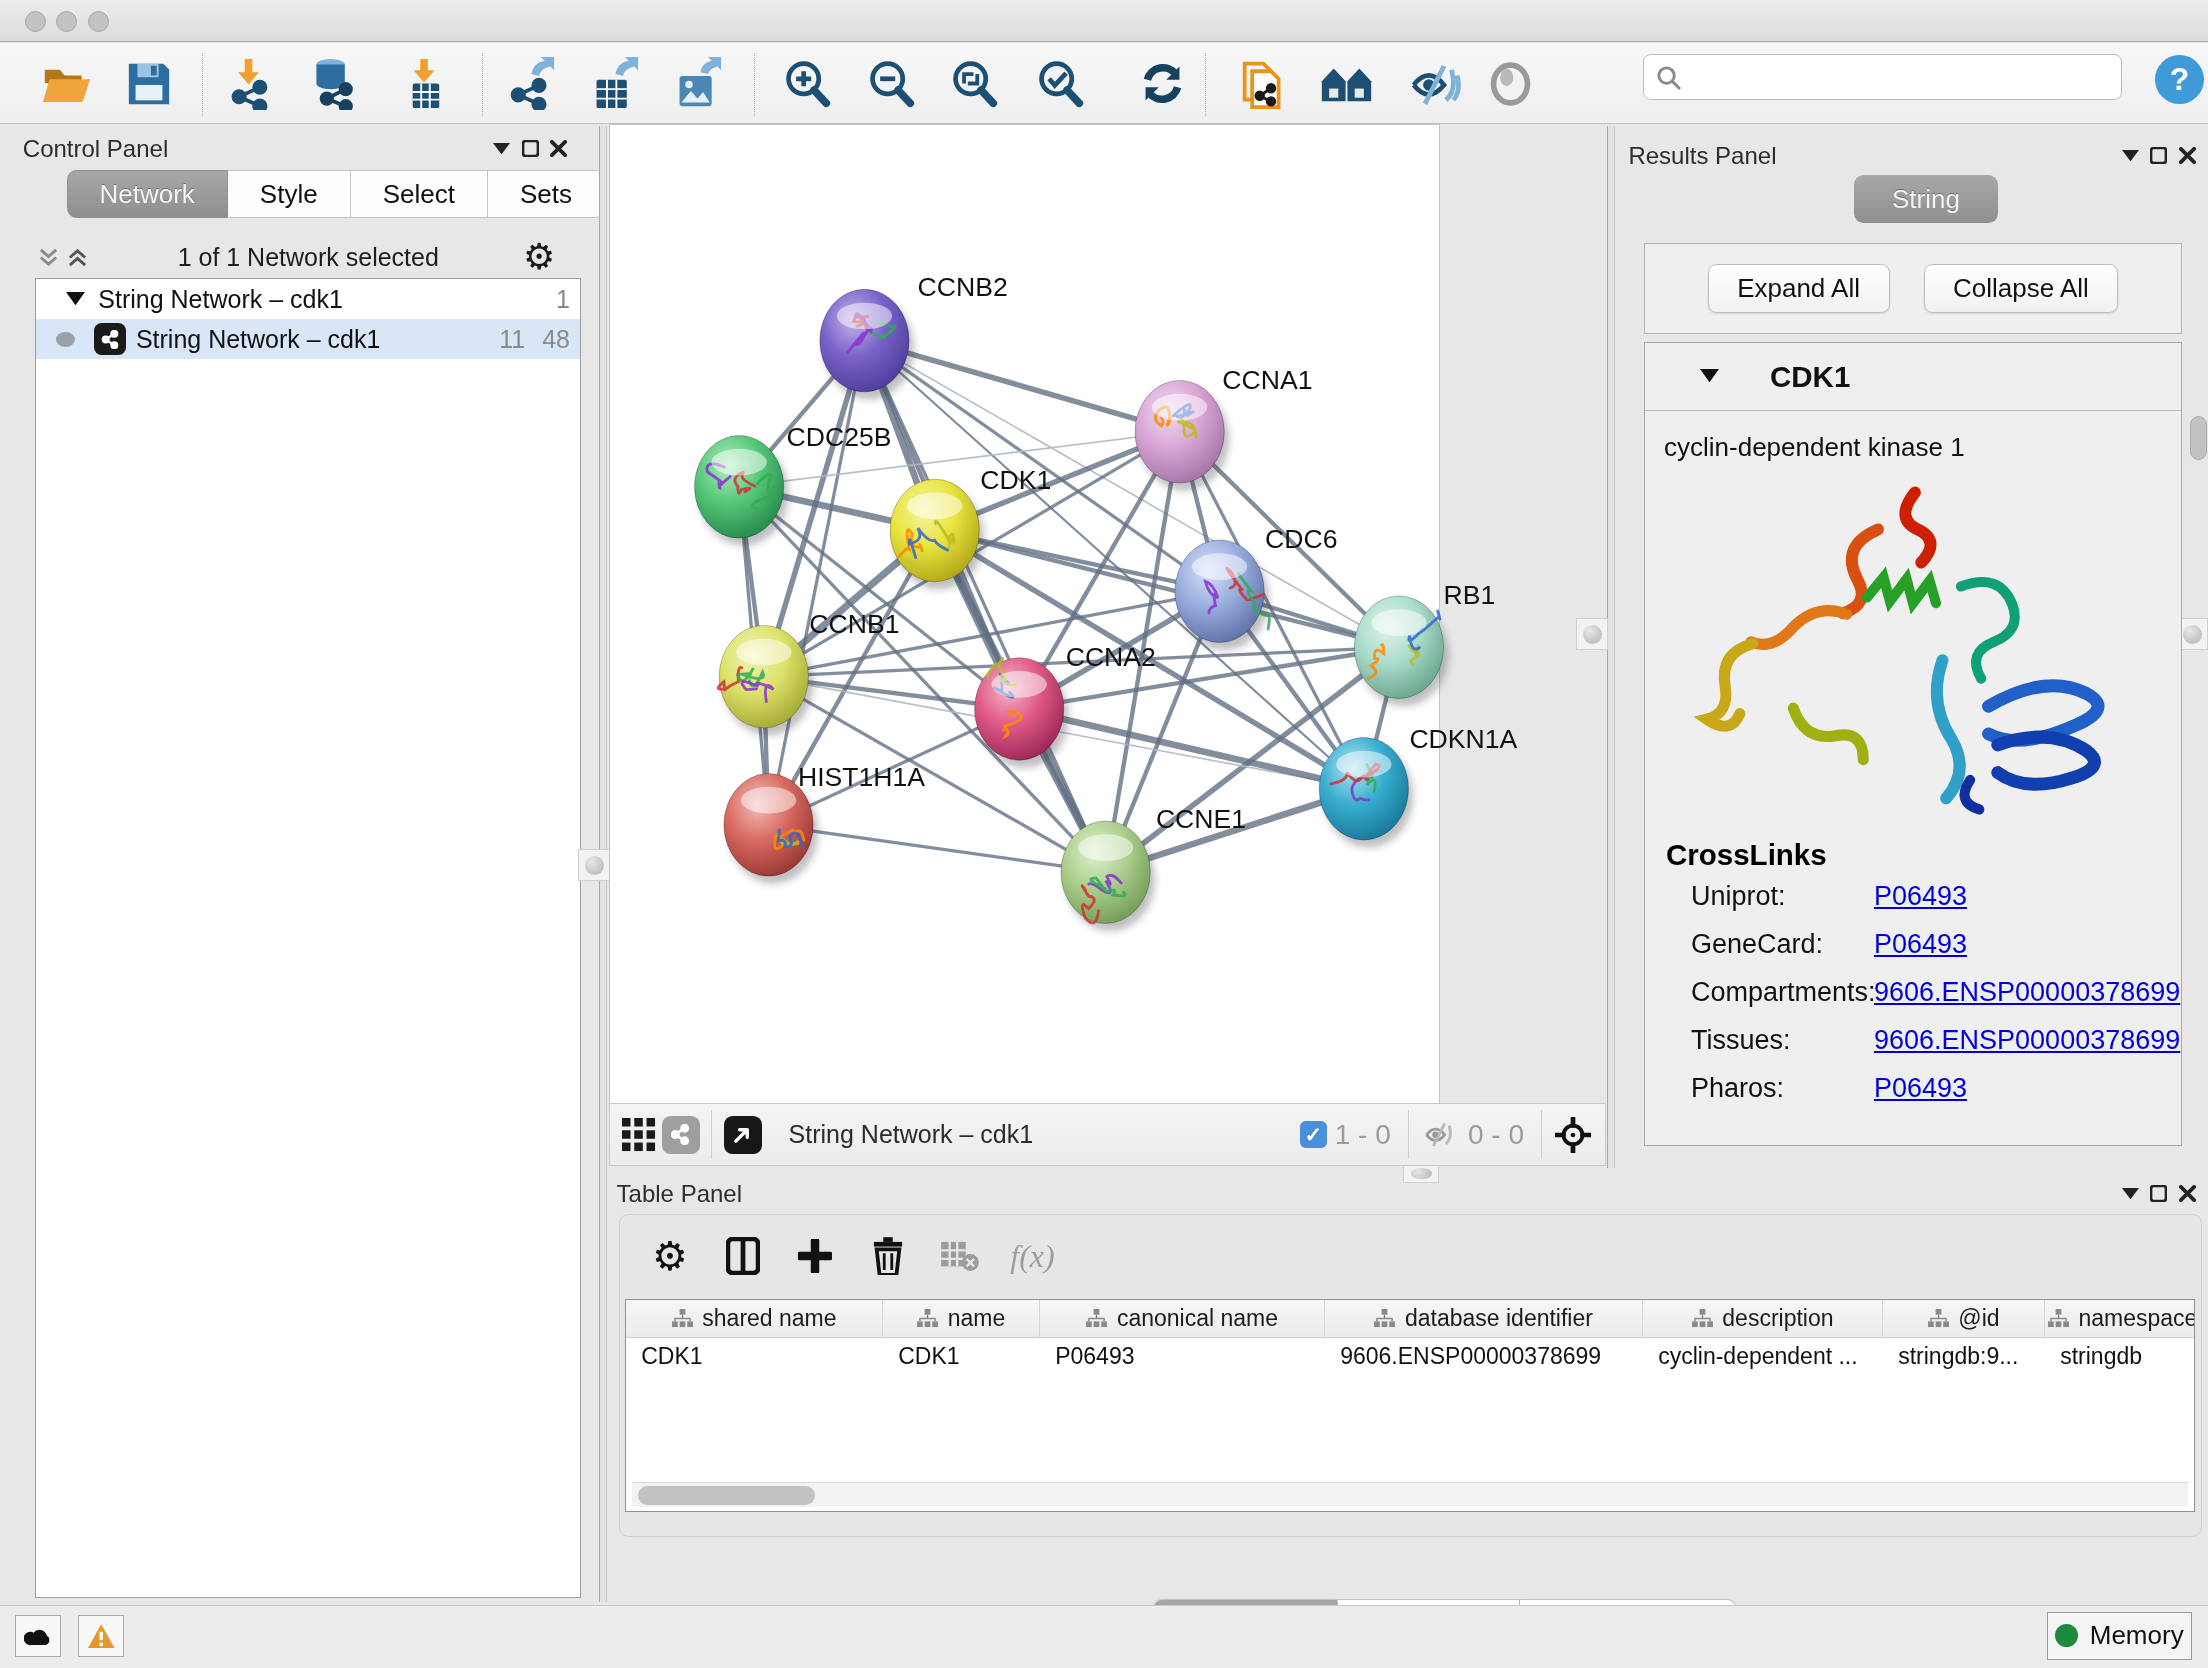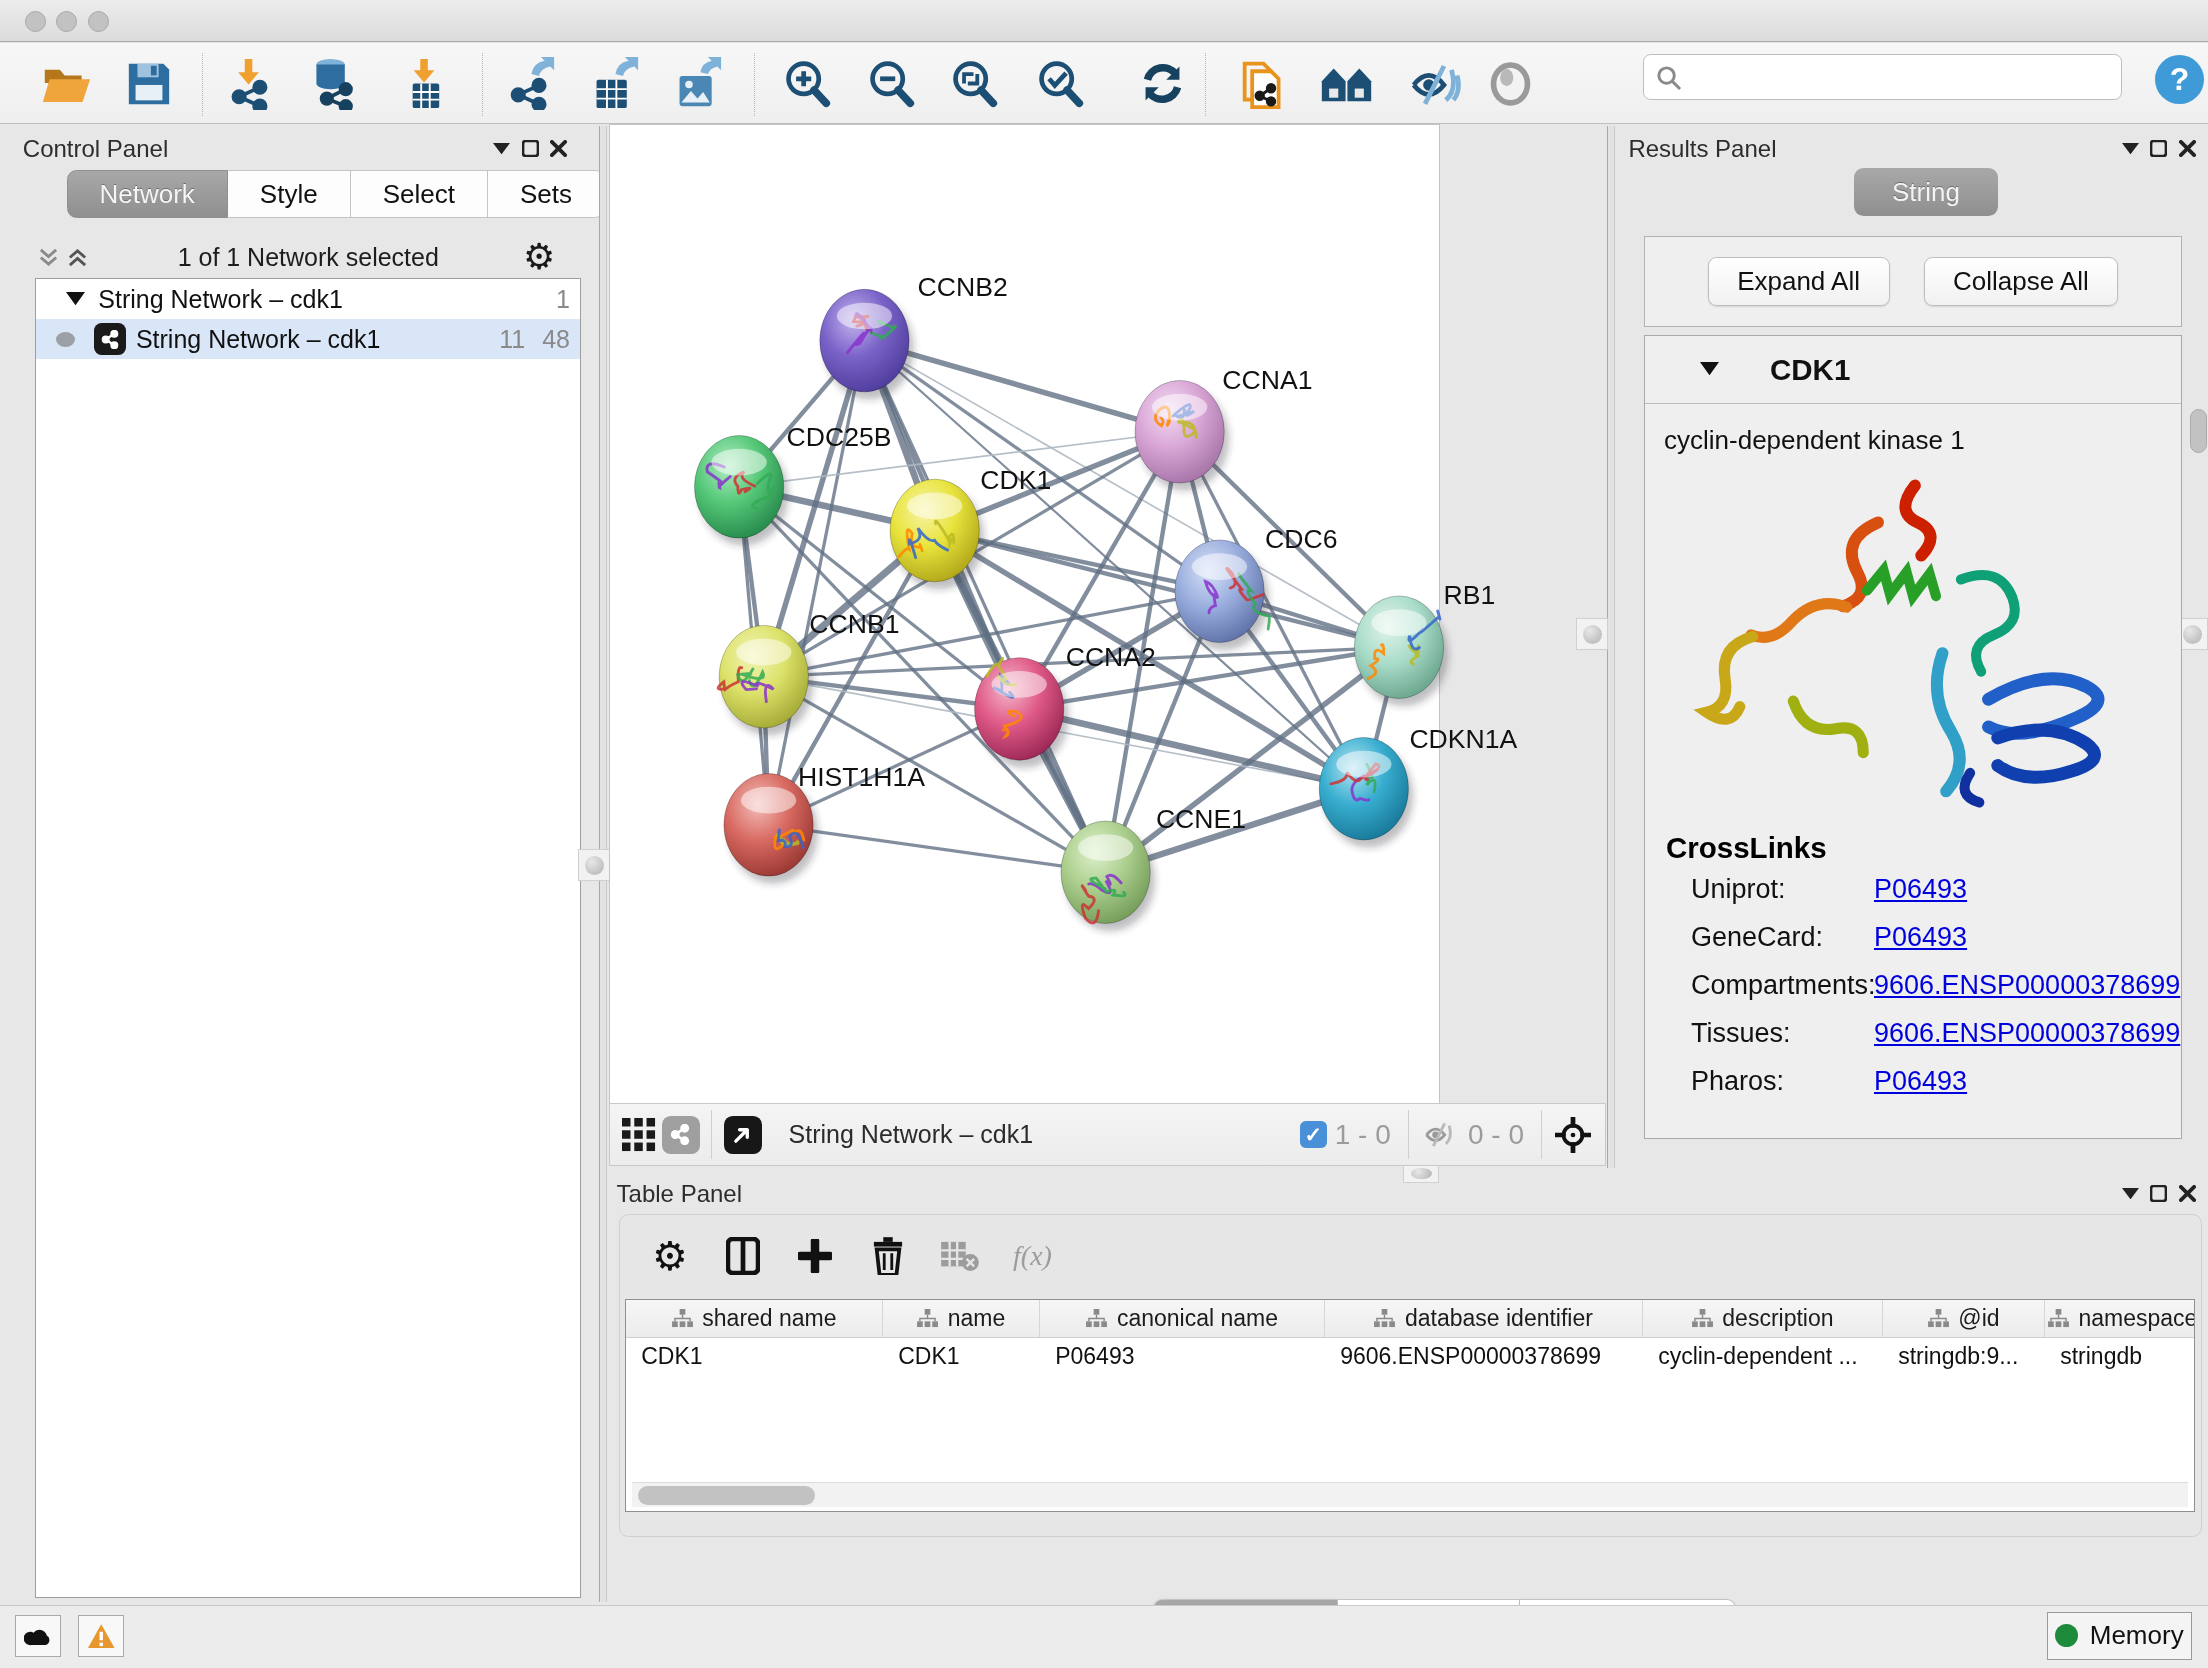--- a/index.html
+++ b/index.html
@@ -75,21 +75,21 @@
   .ct-label{font-size:25px;color:#2b2b2b;margin-left:25px;flex:1;}
   .ct-count{font-size:28px;color:#9b9b9b;margin:0 7.6px;}
   .badge-black{width:38px;height:38px;border-radius:8.6px;background:#171717;color:#fff;
     display:flex;align-items:center;justify-content:center;}
   .badge-gray{width:38px;height:38px;border-radius:8.6px;background:#9f9f9f;
     display:flex;align-items:center;justify-content:center;}
   .checkbox{width:27.6px;height:27.6px;border-radius:5.7px;background:#4a90d9;color:#fff;
     display:flex;align-items:center;justify-content:center;font-size:21px;font-weight:bold;}
 
   
-  .results-panel{position:absolute;left:1617px;top:124px;width:592px;height:1046px;}
+  .results-panel{position:absolute;left:1617px;top:131px;width:592px;height:1046px;}
   .rp-header{position:absolute;left:11.4px;top:7.6px;right:7.6px;height:34px;display:flex;align-items:center;}
   .rp-header .sp{flex:1}
   .rp-tab{position:absolute;left:237px;top:44px;height:48px;padding:0 38px;
     background:linear-gradient(#a8a8a8,#8f8f8f);color:#f3f3f3;font-size:26px;border-radius:9.5px;
     display:flex;align-items:center;text-shadow:0 -1px 0 #6f6f6f;cursor:pointer;}
   .rp-btnbox{position:absolute;left:27px;top:112px;width:538px;height:91px;background:#efefef;
     border:1px solid #b2b2b2;display:flex;align-items:center;justify-content:center;gap:34px;}
   .rp-btn{height:49px;padding:0 28.5px;background:linear-gradient(#fff,#f1f1f1);border:1px solid #bdbdbd;
     border-radius:8.6px;font-size:26px;color:#111;cursor:pointer;box-shadow:0 1px 1.9px rgba(0,0,0,.12);}
   .rp-content{position:absolute;left:27px;top:211px;width:538px;height:804px;background:#efefef;
@@ -109,21 +109,21 @@
 
   
   .table-panel{position:absolute;left:609px;top:1170px;width:1600px;height:434px;}
   .tp-header{position:absolute;left:7.6px;top:7.6px;right:7.6px;height:32px;display:flex;align-items:center;}
   .tp-header .sp{flex:1}
   .tp-inner{position:absolute;left:9.5px;top:44px;width:1583px;height:323px;background:#e6e6e6;
     border:1px solid #cfcfcf;border-radius:9.5px;}
   .tp-tools{height:82px;display:flex;align-items:center;padding-left:28.5px;gap:28.5px;}
   .tp-tool{display:flex;align-items:center;justify-content:center;width:44px;height:44px;cursor:pointer;color:#111;}
   .tp-tool.disabled{color:#9c9c9c;cursor:default;}
-  .fx{font-family:"Liberation Serif",serif;font-style:italic;font-size:28px;color:#9c9c9c;}
+  .fx{font-family:"Liberation Serif",serif;font-style:italic;font-size:32px;color:#9c9c9c;}
   .tbl{position:absolute;left:5.7px;top:84px;right:5.7px;height:213px;background:#fff;
     border:1px solid #8f8f8f;overflow:hidden;}
   .tbl-headrow{display:flex;height:38px;background:linear-gradient(#f6f6f6,#ececec);
     border-bottom:1px solid #cfcfcf;}
   .tbl-h{display:flex;align-items:center;justify-content:center;gap:9.5px;font-size:23px;color:#1c1c1c;
     border-right:1px solid #d6d6d6;overflow:hidden;white-space:nowrap;cursor:pointer;}
   .tbl-row{display:flex;height:38px;}
   .tbl-c{font-size:23px;color:#111;padding:4.8px 0 0 15px;overflow:hidden;white-space:nowrap;}
   .hscroll{position:absolute;left:5.7px;right:5.7px;bottom:3.8px;height:25px;background:#f2f2f2;
     border-top:1px solid #dcdcdc;}

